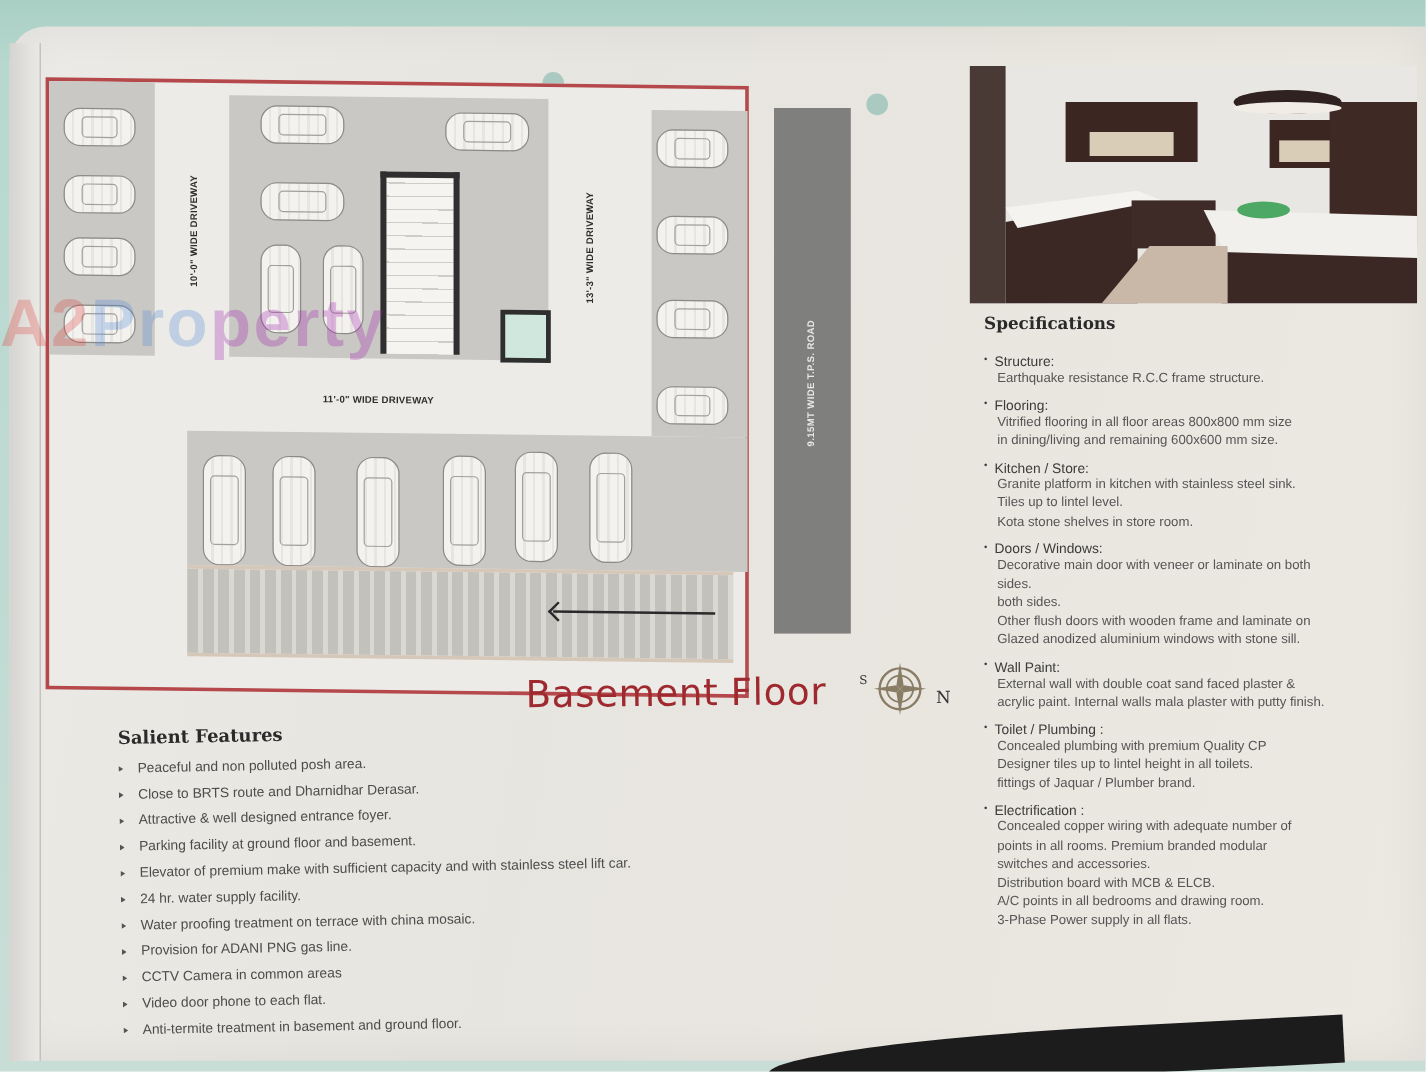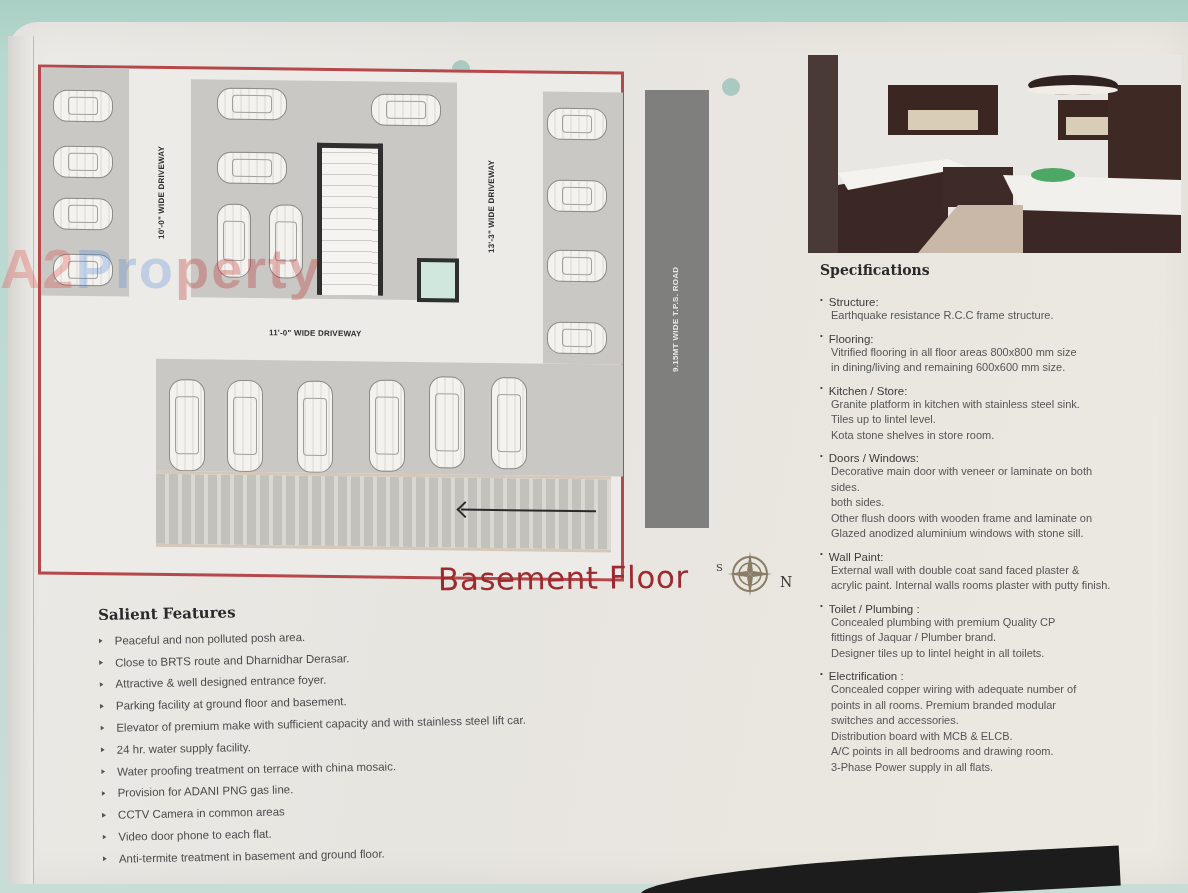--- a/index.html
+++ b/index.html
@@ -66,21 +66,21 @@
     position: absolute; left: 645px; top: 90px; width: 64px; height: 438px; background: #7f7f7d;
   }
   .road-label {
     position: absolute; left: 671px; top: 372px; font-size: 8px; font-weight: bold; color: #e8e8e6;
     transform: rotate(-90deg); transform-origin: left top; white-space: nowrap; letter-spacing: 0.3px;
   }
   .watermark {
     position: absolute; left: 0px; top: 236px; font-size: 56px; font-weight: bold; letter-spacing: 2px;
     opacity: 0.28; white-space: nowrap; pointer-events: none;
   }
-  .wm-a { color: #e0403a; } .wm-b { color: #4d86d6; } .wm-d { color: #b91c1c; }
+  .wm-a { color: #e0403a; } .wm-b { color: #4d86d6; } .wm-d { color: #a21caf; }
 
   .title {
     position: absolute; left: 438px; top: 560px; font-family: "DejaVu Sans", sans-serif;
     font-size: 31px; color: #9e2a2f; letter-spacing: 0.5px; transform: rotate(-0.6deg);
   }
   .compass { position: absolute; left: 726px; top: 550px; width: 48px; height: 48px; }
   .compass-s { position: absolute; left: 716px; top: 562px; font-family: "DejaVu Serif", serif; font-size: 10px; color: #333; }
   .compass-n { position: absolute; left: 780px; top: 574px; font-family: "DejaVu Serif", serif; font-size: 14px; color: #333; }
 
   
@@ -278,31 +278,31 @@
     <div class="spec-line">Other flush doors with wooden frame and laminate on</div>
     <div class="spec-line">Glazed anodized aluminium windows with stone sill.</div>
   </div>
 
   <div class="spec-item">
     <div class="spec-heading">
         <span class="star">•</span>
         <span>Wall Paint:</span>
       </div>
     <div class="spec-line">External wall with  double coat sand faced plaster &amp;</div>
-    <div class="spec-line">acrylic paint. Internal walls rooms plaster with putty finish.</div>
+    <div class="spec-line">acrylic paint. Internal walls mala plaster with putty finish.</div>
   </div>
 
   <div class="spec-item">
     <div class="spec-heading">
         <span class="star">•</span>
         <span>Toilet / Plumbing :</span>
       </div>
     <div class="spec-line">Concealed plumbing with premium Quality CP</div>
+    <div class="spec-line">Designer tiles up to lintel height in all toilets.</div>
     <div class="spec-line">fittings of Jaquar / Plumber brand.</div>
-    <div class="spec-line">Designer tiles up to lintel height in all toilets.</div>
   </div>
 
   <div class="spec-item">
     <div class="spec-heading">
         <span class="star">•</span>
         <span>Electrification :</span>
       </div>
     <div class="spec-line">Concealed copper wiring with adequate number of</div>
     <div class="spec-line">points in all rooms. Premium branded modular</div>
     <div class="spec-line">switches and accessories.</div>

